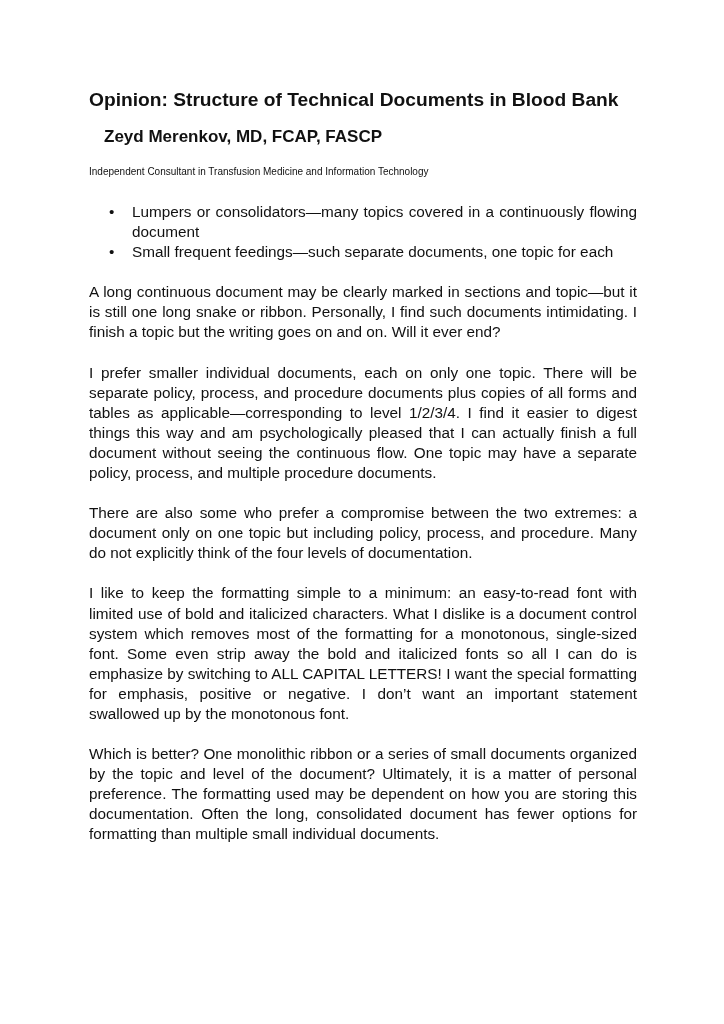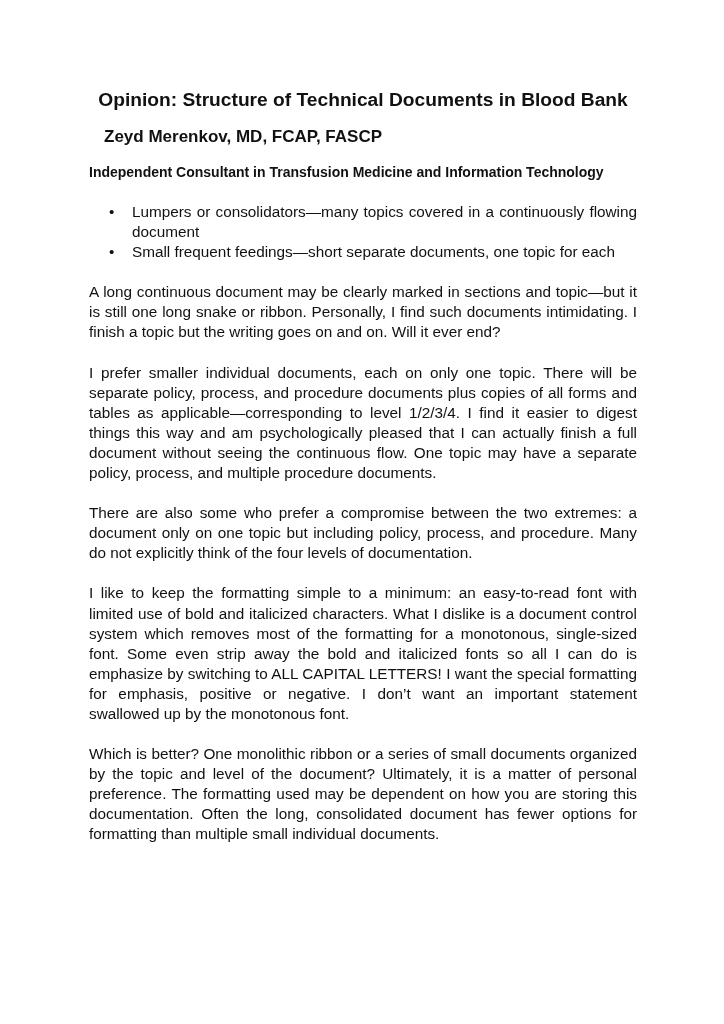--- a/index.html
+++ b/index.html
@@ -13,31 +13,30 @@
     color: #111111;
     font-size: 15.3px;
     line-height: 20.1px;
   }
   .title {
     font-weight: bold;
     font-size: 19.2px;
     line-height: 24px;
     margin: 0;
     white-space: nowrap;
-    text-align: center;
   }
   .author {
     font-weight: bold;
     font-size: 17px;
     line-height: 20px;
     margin: 15px;
   }
   .affiliation {
-    font-weight: bold;
-    font-size: 14px;
+    font-weight: normal;
+    font-size: 10px;
     line-height: 20px;
     margin: 0;
     text-align: justify;
     text-align-last: left;
   }
   .para {
     margin: 20px 0 0 0;
     text-align: justify;
   }
   .first-para { margin-top: 19px; }
@@ -67,21 +66,21 @@
   <p class="affiliation">Independent Consultant in Transfusion Medicine and Information Technology</p>
 
 
   <ul class="bullets">
     <li>
       <span class="bullet">•</span>
       <span class="b">Lumpers or consolidators</span><span>—many topics covered in a continuously flowing document</span>
     </li>
     <li>
       <span class="bullet">•</span>
-      <span class="b">Small frequent feedings</span><span>—short separate documents, one topic for each</span>
+      <span class="b">Small frequent feedings</span><span>—such separate documents, one topic for each</span>
     </li>
   </ul>
 
   <p class="para">A long continuous document may be clearly marked in sections and topic—but it is still one long snake or ribbon.  Personally, I find such documents intimidating.  I finish a topic but the writing goes on and on.  Will it ever end?</p>
   <p class="para">I prefer smaller individual documents, each on only one topic.  There will be  separate policy, process, and procedure documents plus copies of all forms and tables as applicable—corresponding to level 1/2/3/4.  I find it easier to digest things this way and am psychologically pleased that I can actually finish a full document without seeing the continuous flow.  One topic may have a separate policy, process, and multiple procedure documents.</p>
   <p class="para">There are also some who prefer a compromise between the two extremes:  a document only on one topic but including policy, process, and procedure.  Many do not explicitly think of the four levels of documentation.</p>
   <p class="para">I like to keep the formatting simple to a minimum:  an easy-to-read font with limited use of bold and italicized characters.  What I dislike is a document control system which removes most of the formatting for a monotonous, single-sized font.  Some even strip away the bold and italicized fonts so all I can do is emphasize by switching to ALL CAPITAL LETTERS!  I want the special formatting for emphasis, positive or negative.  I don’t want an important statement swallowed up by the monotonous font.</p>
   <p class="para">Which is better?  One monolithic ribbon or a series of small documents organized by the topic and level of the document?  Ultimately, it is a matter of personal preference.  The formatting used may be dependent on how you are storing this documentation.  Often the long, consolidated document has fewer options for formatting than multiple small individual documents.</p>
 </div>
 

